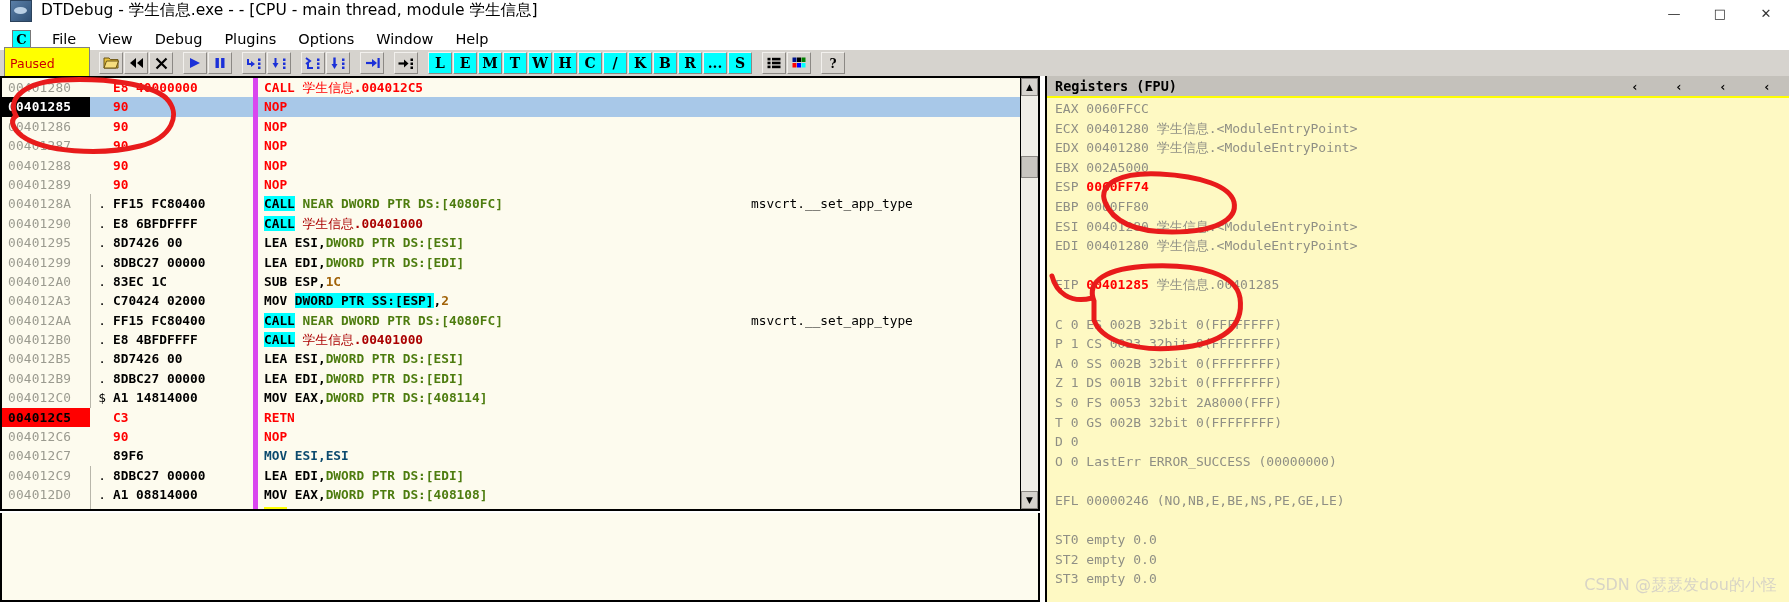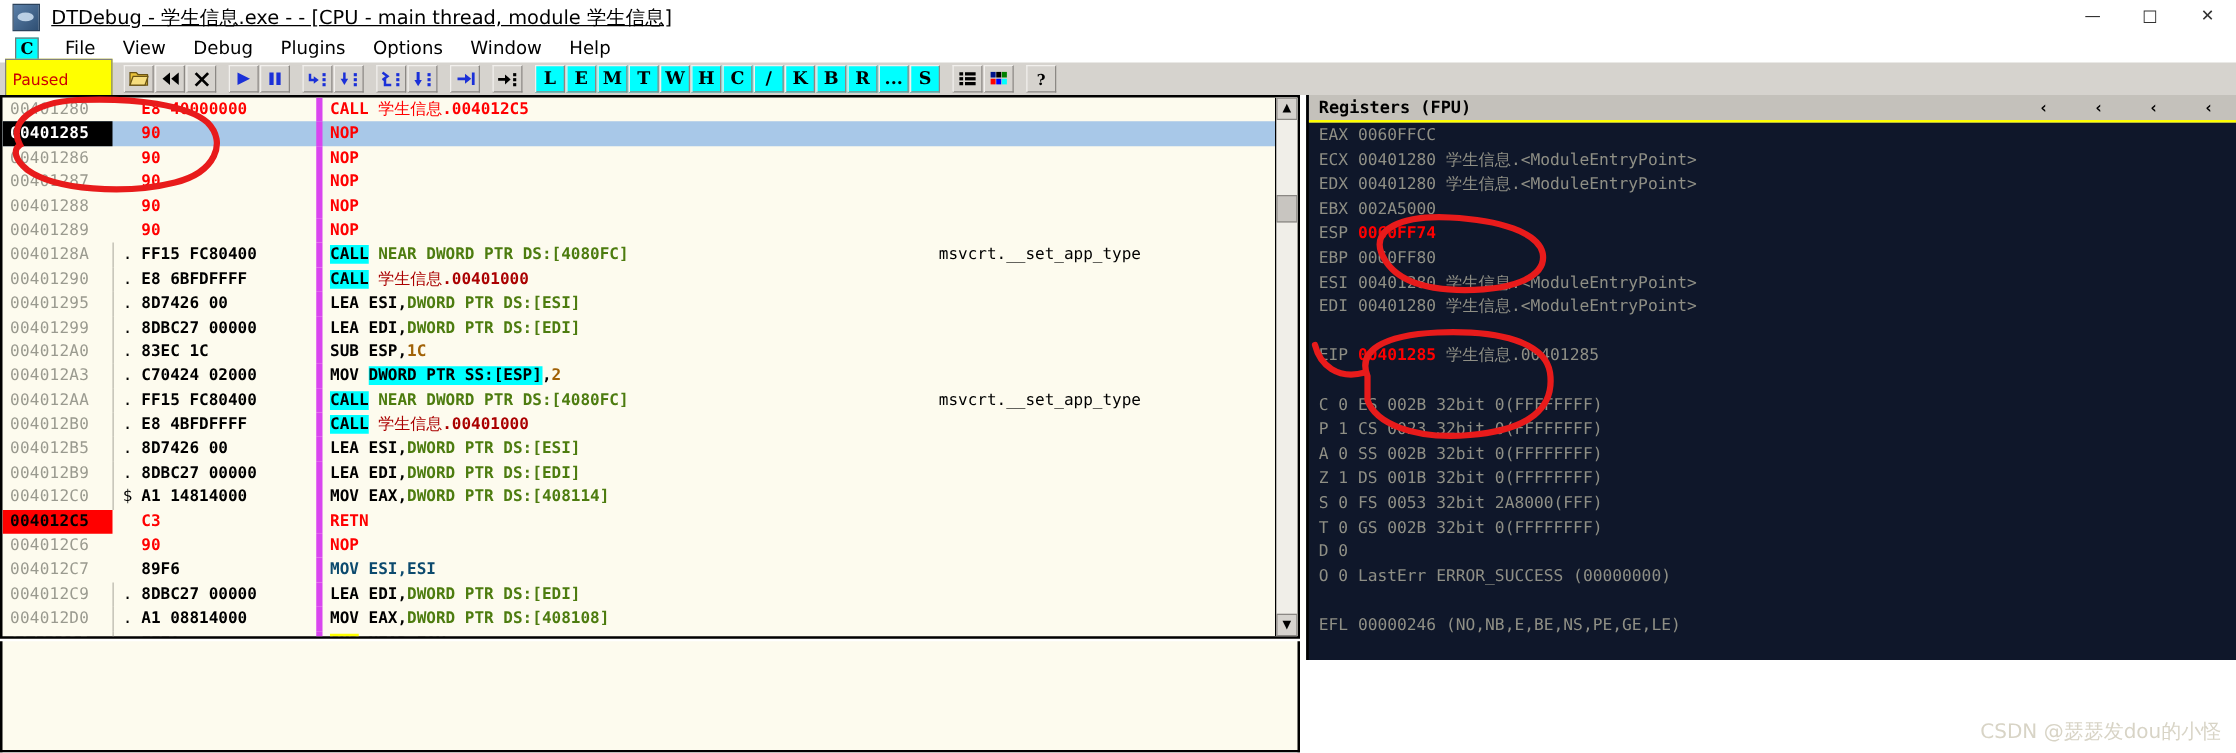--- a/index.html
+++ b/index.html
@@ -16,21 +16,21 @@
     position: relative;
     width: 1789px; height: 602px;
     background: #ffffff;
   }
 
   
   .titlebar {
     position: absolute; left: 0; top: 0;
     width: 1789px; height: 28px;
     background: #ffffff;
-    display: flex; align-items: center; text-decoration: underline;
+    display: flex; 
   }
   .title-icon {
     width: 20px; height: 20px; margin-left: 10px; margin-right: 9px;
     background: linear-gradient(135deg,#5a7fa8 0%, #2f4f73 100%);
     border: 1px solid #2b425c;
     position: relative; flex: 0 0 auto;
   }
   .title-icon:after {
     content: ""; position: absolute; left: 3px; top: 6px;
     width: 13px; height: 7px; border-radius: 50%;
@@ -191,22 +191,22 @@
   .vscroll .arrow.bot { position: absolute; bottom: 0; left: 0; right: 0; }
   .vscroll .thumb {
     position: absolute; left: 0; right: 0; top: 78px;
     height: 22px; background: #c8c5c0;
     border: 1px solid #8b8884; box-sizing: border-box;
   }
 
   
   .reg-pane {
     position: absolute; left: 1045px; top: 0;
-    width: 744px; height: 452px;
-    background: #0f172a;
+    width: 744px; height: 526px;
+    background: #fef9c3;
     border-left: 2px solid #000;
     box-sizing: border-box;
     overflow: hidden;
   }
   .reg-header {
     height: 22px; background: #c4c1bb;
     display: flex; align-items: center;
     border-bottom: 2px solid #ffff00;
     font-family: "DejaVu Sans Mono", monospace;
     font-size: 13.5px; font-weight: bold; color: #000;

